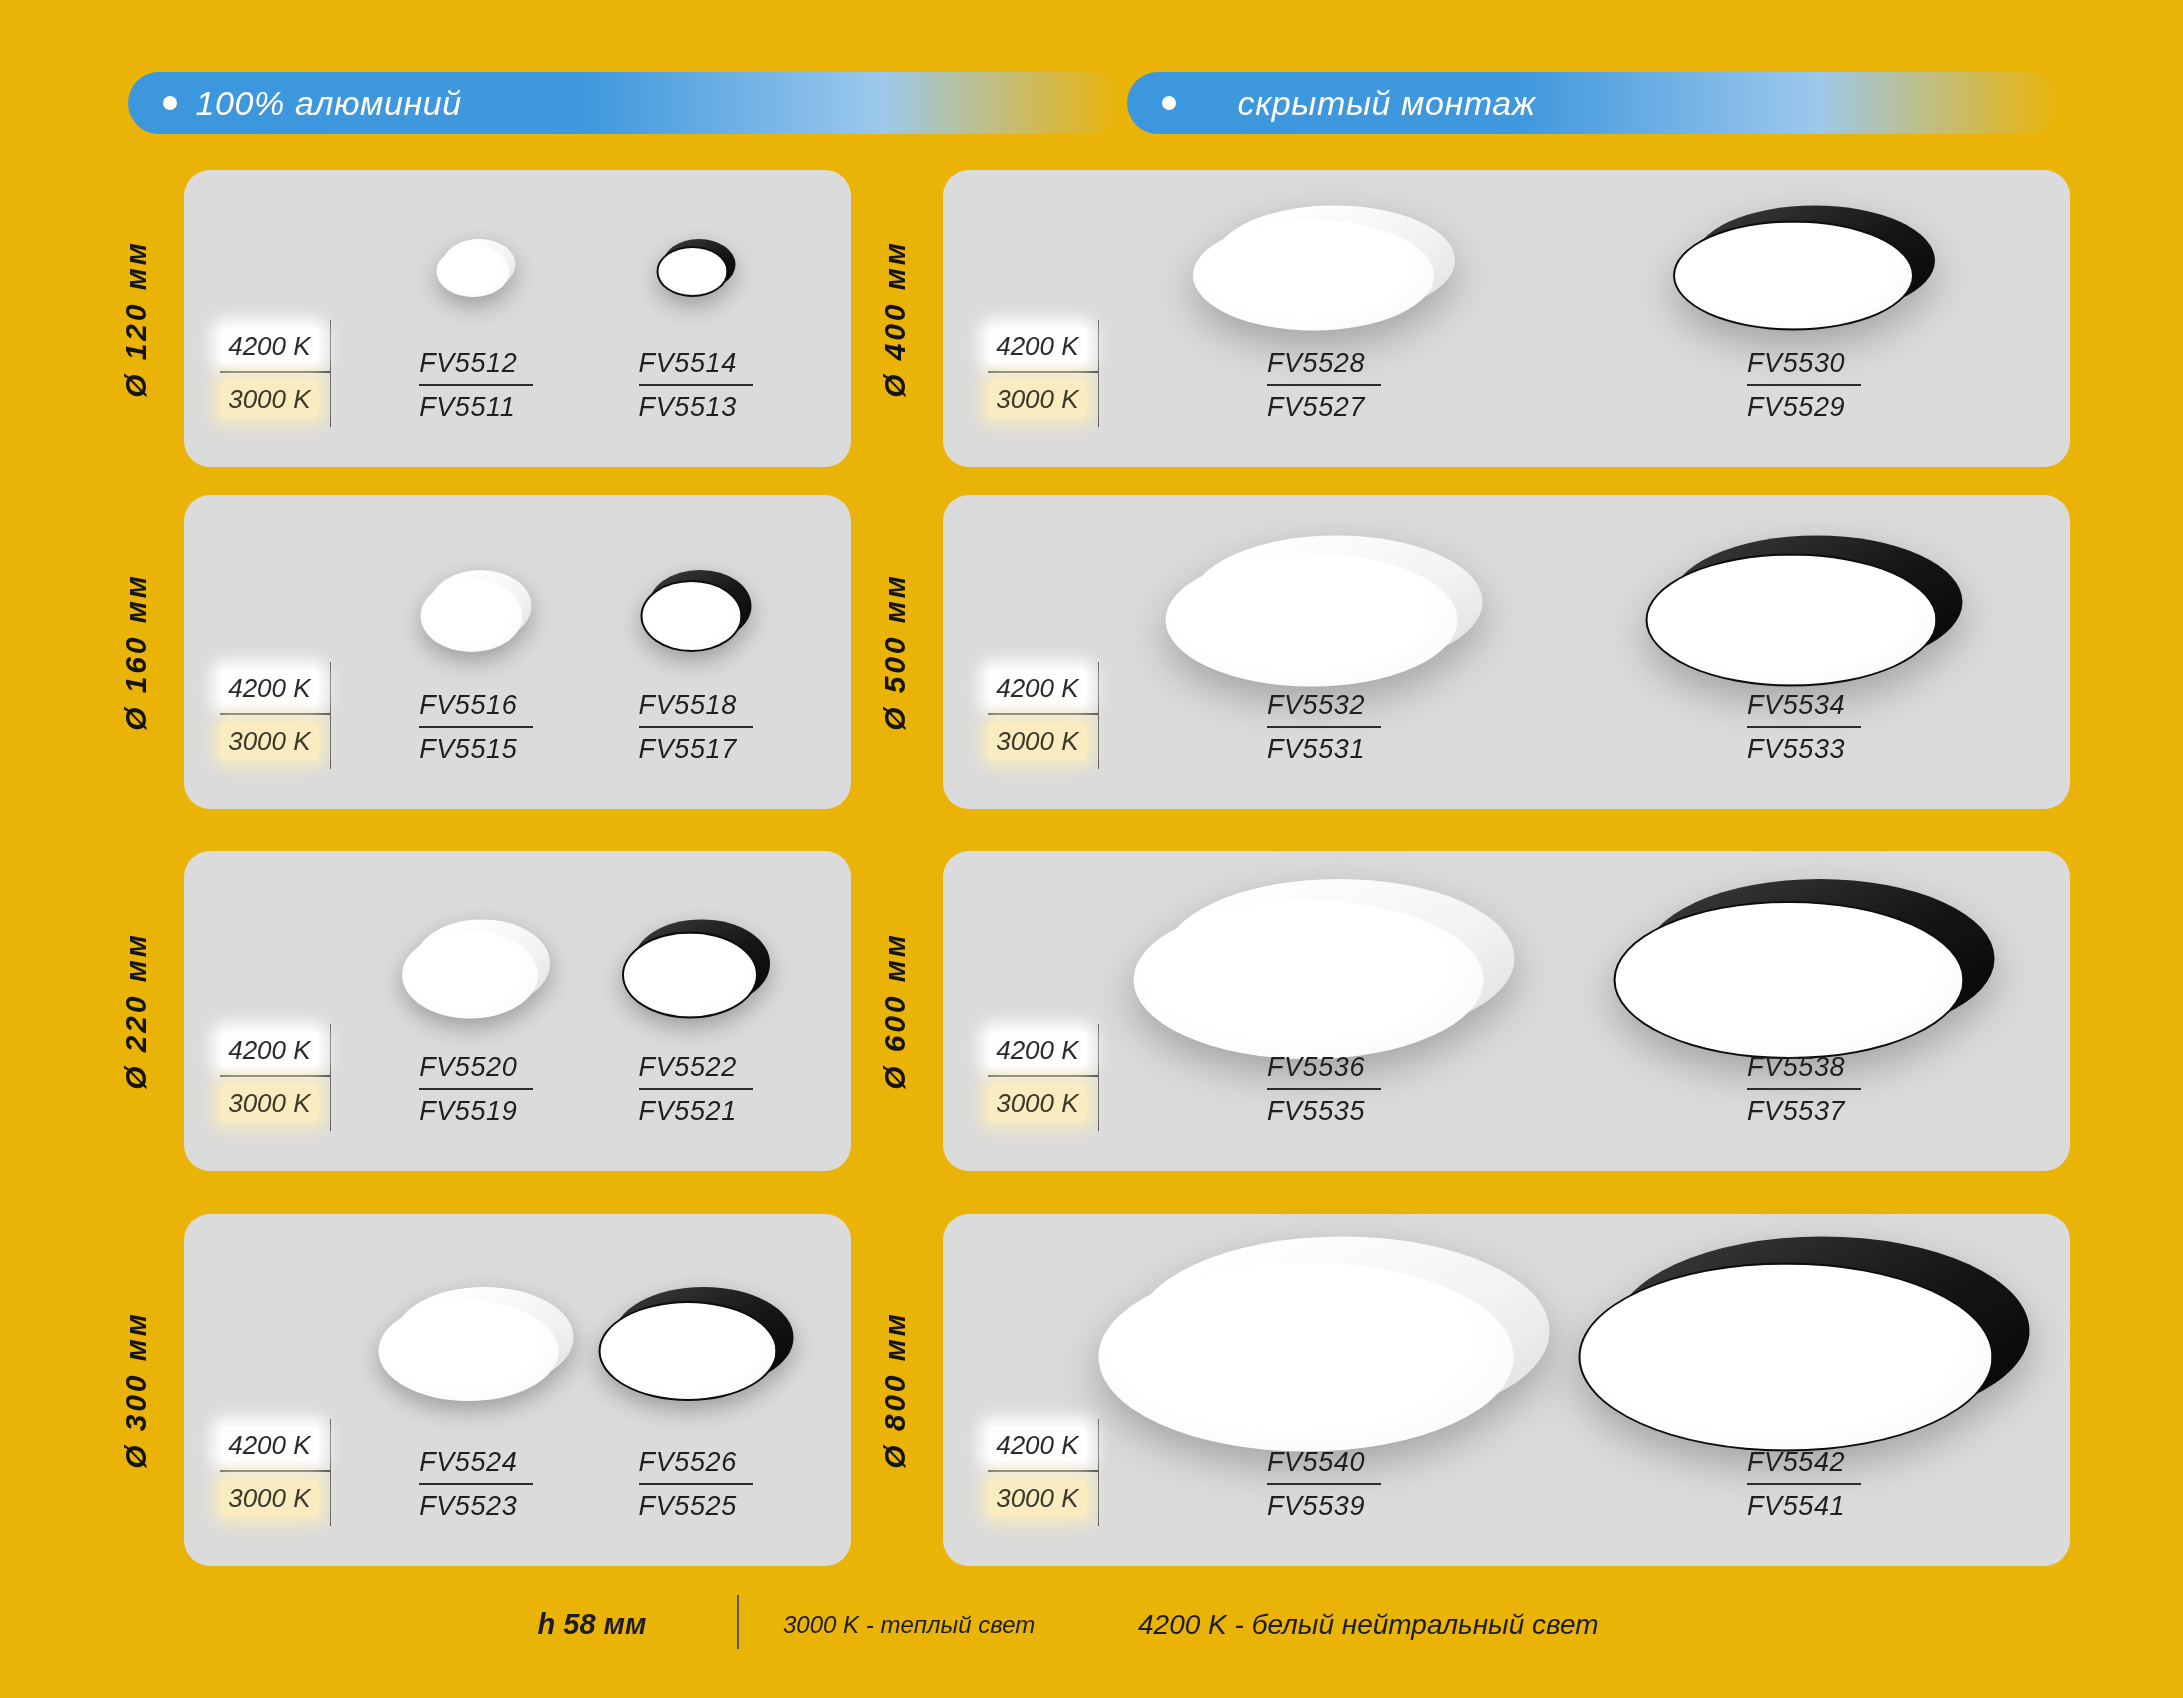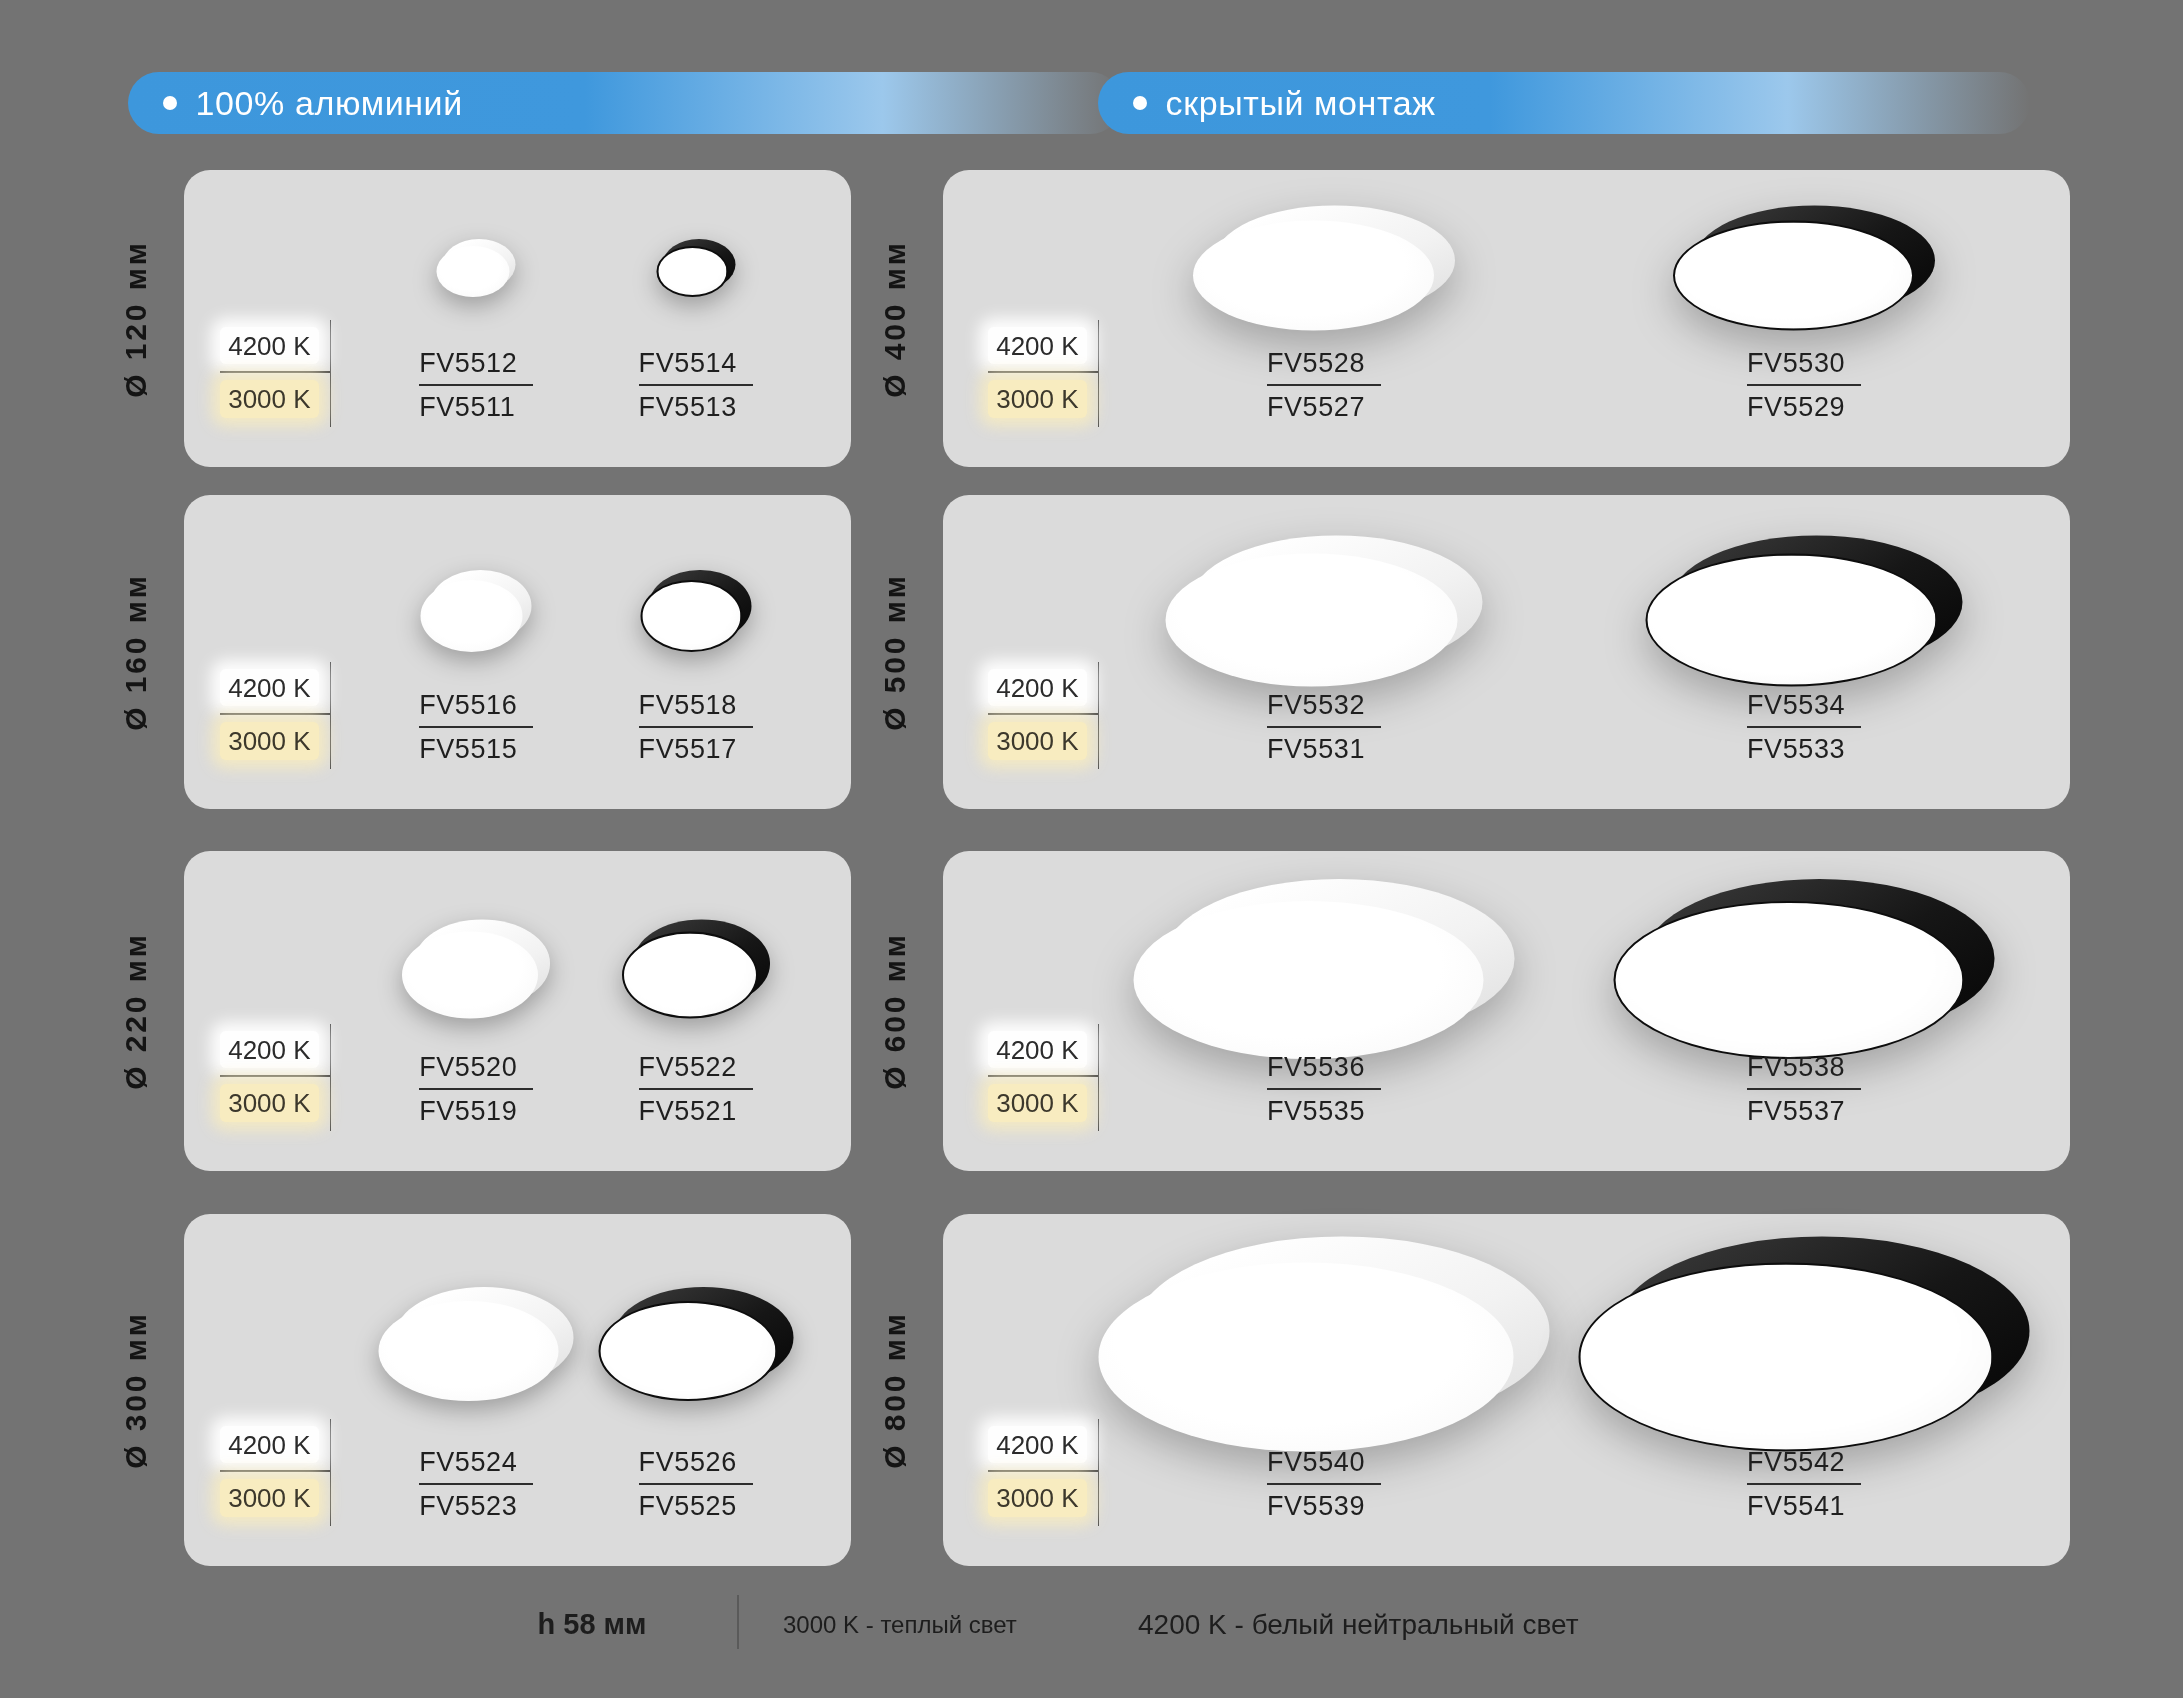--- a/index.html
+++ b/index.html
@@ -1,31 +1,31 @@
 <!DOCTYPE html>
 <html style="font-size:9.3px"><head>
 <meta charset="utf-8">
 <style>
   html,body{margin:0;padding:0;background:#ffffff;}
   body{
     font-family:"Liberation Sans", sans-serif;
     width:2183px;height:1698px;position:relative;overflow:hidden;
   }
-  #canvas{position:absolute;inset:0;background:#737373;}
+  #canvas{position:absolute;inset:0;background:#eab308;font-style:italic;}
 
   
   .banner{
     position:absolute;top:72px;height:62px;border-radius:31px;
     display:flex;align-items:center;color:#ffffff;
     font-size:34px;font-weight:500;letter-spacing:0.6px;white-space:nowrap;
   }
   .banner-left{left:128px;width:993px;
     background:linear-gradient(90deg,#3d97dc 0%,#3f98dd 46%,#9cc8ec 76%,rgba(255,255,255,0) 100%);}
-  .banner-right{left:1098px;width:932px;
-    background:linear-gradient(90deg,#3d97dc 0%,#3f98dd 42%,#9cc8ec 74%,rgba(255,255,255,0) 100%);}
+  .banner-right{left:1127px;width:932px;
+    background:linear-gradient(90deg,#3d97dc 0%,#3f98dd 42%,#9cc8ec 74%,rgba(255,255,255,0) 100%);gap:43px;}
   .banner .dot{width:14px;height:14px;border-radius:50%;background:#ffffff;margin:0 18.6px 0 35px;flex:0 0 auto;}
 
   
   .slot{position:absolute;display:flex;}
   .sL{left:88px;width:763px;}
   .sR{left:847px;width:1223px;}
   .r1{top:170px;height:297px;}
   .r2{top:495px;height:314px;}
   .r3{top:851px;height:320px;}
   .r4{top:1214px;height:352px;}

